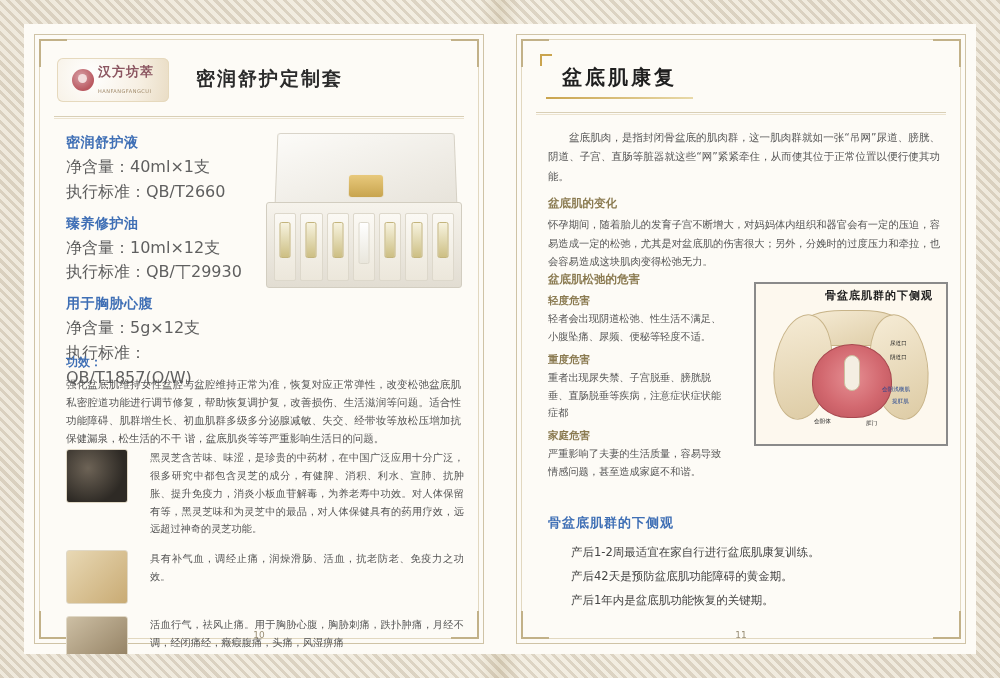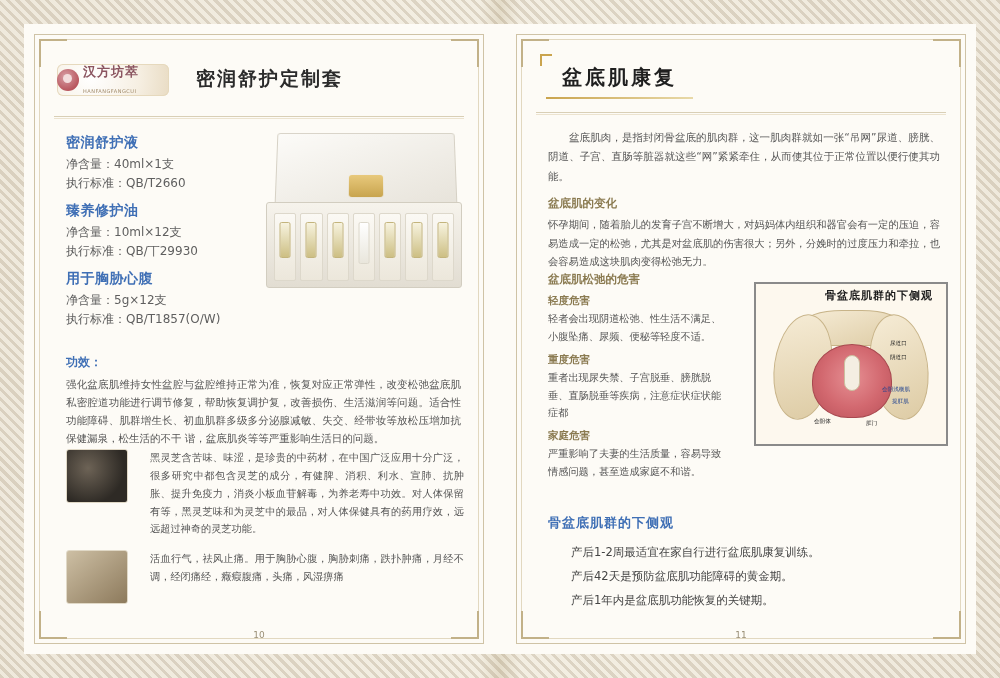--- a/index.html
+++ b/index.html
@@ -47,23 +47,23 @@
   .corner.tr{right:4px;top:4px;border-right:2px solid #c2b188;border-top:2px solid #c2b188;}
   .corner.bl{left:4px;bottom:4px;border-left:2px solid #c2b188;border-bottom:2px solid #c2b188;}
   .corner.br{right:4px;bottom:4px;border-right:2px solid #c2b188;border-bottom:2px solid #c2b188;}
 
   
   .logo{
     position:absolute;left:30px;top:32px;width:118px;height:48px;
     display:flex;align-items:center;justify-content:center;
   }
   .logo-badge{
-    width:112px;height:32px;border-radius:6px;
+    width:112px;height:44px;border-radius:6px;
     background:radial-gradient(circle at 30% 40%, #fff 0%, #f6efe2 60%, #e9dcc4 100%);
-    display:flex;align-items:center;gap:4px;justify-content:flex-start;
+    display:flex;align-items:center;gap:4px;justify-content:center;
     box-shadow:0 0 0 1px #e6d9bd inset;
   }
   .logo-mark{
     width:22px;height:22px;border-radius:50%;
     background:radial-gradient(circle at 40% 35%,#d8a0a6,#b9575f 70%);
     position:relative;flex:none;
   }
   .logo-mark:after{
     content:"";position:absolute;left:6px;top:5px;width:9px;height:9px;
     border-radius:50%;background:#f3dcdc;
@@ -79,21 +79,21 @@
   .title-rule{
     position:absolute;left:30px;top:92px;width:410px;height:1px;background:#d9cfb6;
   }
   .title-rule:after{
     content:"";position:absolute;left:0;top:2px;width:410px;height:1px;background:#ece3cf;
   }
 
   .spec-block{position:absolute;left:42px;top:110px;width:190px;}
   .spec-item{margin-bottom:10px;}
   .spec-name{color:#3f6fb5;font-size:14px;font-weight:bold;letter-spacing:.5px;margin-bottom:3px;}
-  .spec-line{color:#5f5f5f;font-size:12px;line-height:1.55;}
+  .spec-line{color:#5f5f5f;font-size:16px;line-height:1.55;}
 
   .box-photo{
     position:absolute;left:238px;top:108px;width:205px;height:165px;
   }
   .box-lid{
     position:absolute;left:14px;top:0;width:178px;height:72px;
     background:linear-gradient(160deg,#fcfbf8,#e7e3da);
     border:1px solid #d6d1c5;border-radius:3px;
     transform:perspective(320px) rotateX(8deg);
   }
@@ -284,20 +284,26 @@
       <h4>功效：</h4>
       <p>强化盆底肌维持女性盆腔与盆腔维持正常为准，恢复对应正常弹性，改变松弛盆底肌私密腔道功能进行调节修复，帮助恢复调护复，改善损伤、生活滋润等问题。适合性功能障碍、肌群增生长、初血肌群多级多分泌腺减敏、失交、经带妆等放松压增加抗保健漏泉，松生活的不干 谐，盆底肌炎等等严重影响生活日的问题。</p>
     </div>
 
     <div class="herb-list">
       <div class="herb">
         <div class="herb-thumb t1">
           <span class="herb-caption">黑灵芝</span>
         </div>
         <div class="herb-text">黑灵芝含苦味、味涩，是珍贵的中药材，在中国广泛应用十分广泛，很多研究中都包含灵芝的成分，有健脾、消积、利水、宣肺、抗肿胀、提升免疫力，消炎小板血苷解毒，为养老寿中功效。对人体保留有等，黑灵芝味和为灵芝中的最品，对人体保健具有的药用疗效，远远超过神奇的灵芝功能。</div>
+      </div>
+      <div class="herb">
+        <div class="herb-thumb t2">
+          <span class="herb-caption">当归</span>
+        </div>
+        <div class="herb-text">具有补气血，调经止痛，润燥滑肠、活血，抗老防老、免疫力之功效。</div>
       </div>
       <div class="herb">
         <div class="herb-thumb t3">
           
         </div>
         <div class="herb-text">活血行气，祛风止痛。用于胸胁心腹，胸胁刺痛，跌扑肿痛，月经不调，经闭痛经，癥瘕腹痛，头痛，风湿痹痛</div>
       </div>
     </div>
 
     <div class="folio">10</div>

